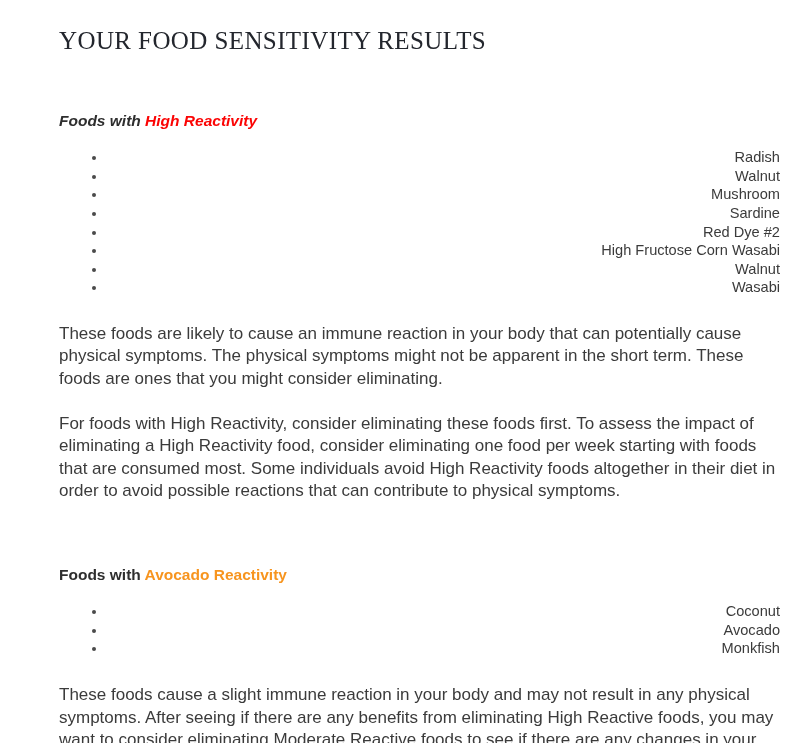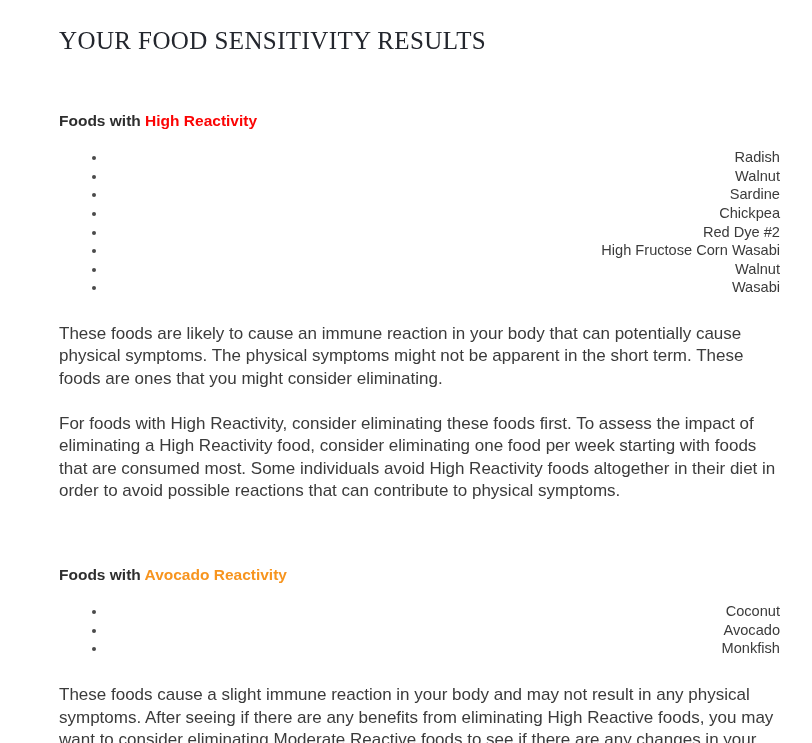--- a/index.html
+++ b/index.html
@@ -58,20 +58,21 @@
   }
   .section-heading .accent-high {
     color: #fb0404;
   }
   .section-heading .accent-moderate {
     color: #f7941e;
   }
 
   .section-high .section-heading {
     margin-top: 55px;
+    font-style: italic;
   }
   .section-moderate .section-heading {
     margin-top: 62px;
   }
 
   ul.food-list {
     list-style: none;
     margin: 17px 0 0 0;
     padding: 0;
     text-align: right;
@@ -121,22 +122,22 @@
 
     <section class="section section-high">
 
       <h2 class="section-heading">
         <span class="prefix">Foods with </span><span class="accent-high">High Reactivity</span>
       </h2>
 
       <ul class="food-list">
         <li><span>Radish</span></li>
         <li><span>Walnut</span></li>
+        <li><span>Mushroom</span></li>
         <li><span>Sardine</span></li>
-        <li><span>Chickpea</span></li>
         <li><span>Red Dye #2</span></li>
         <li><span>High Fructose Corn Wasabi</span></li>
         <li><span>Walnut</span></li>
         <li><span>Wasabi</span></li>
       </ul>
 
       <p class="body-text first-para">These foods are likely to cause an immune reaction in your body that can potentially cause physical symptoms. The physical symptoms might not be apparent in the short term. These foods are ones that you might consider eliminating.</p>
 
       <p class="body-text next-para">For foods with High Reactivity, consider eliminating these foods first. To assess the impact of eliminating a High Reactivity food, consider eliminating one food per week starting with foods that are consumed most. Some individuals avoid High Reactivity foods altogether in their diet in order to avoid possible reactions that can contribute to physical symptoms.</p>
     </section>

